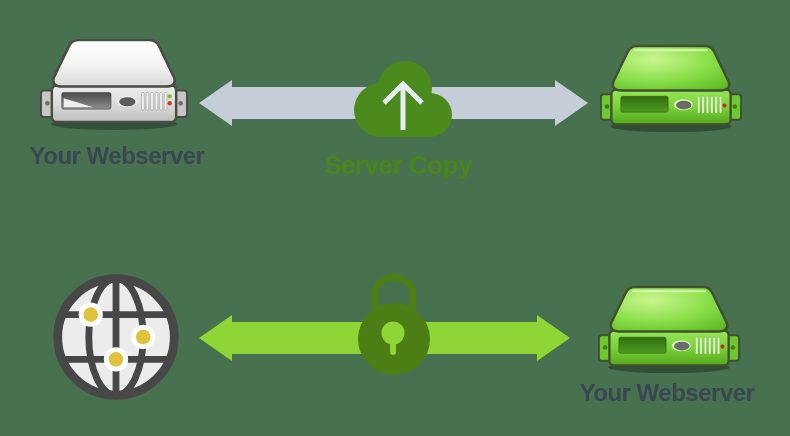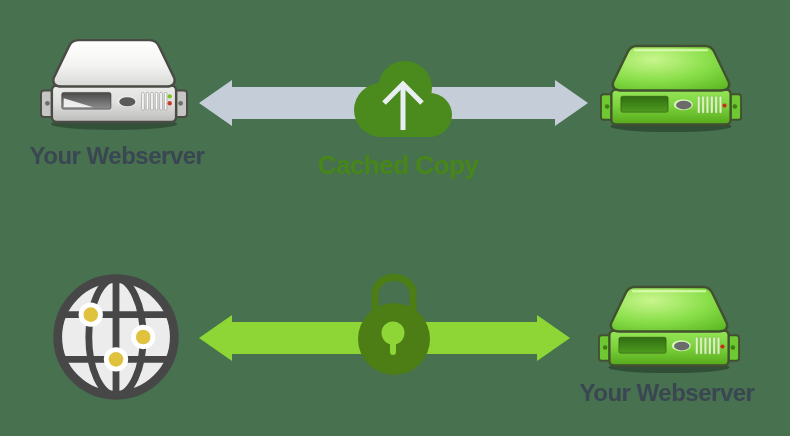--- a/index.html
+++ b/index.html
@@ -155,18 +155,18 @@
       <rect x="40" y="88" width="6" height="17" rx="3"></rect>
     </g>
   </svg>
 
   <svg class="abs" style="left:598px;top:283px;" width="142" height="95" viewBox="0 0 150 100">
     <use href="#server-green-g"></use>
   </svg>
 
   <div class="abs label" style="left:17px;top:142px;width:200px;">Your Webserver</div>
 
-  <div class="abs label label-green" style="left:298px;top:150px;width:200px;">Cached Copy</div>
+  <div class="abs label label-green" style="left:298px;top:150px;width:200px;">Server Copy</div>
 
 
   <div class="abs label" style="left:567px;top:379px;width:200px;">Your Webserver</div>
 
 </div>
 
 </body></html>

